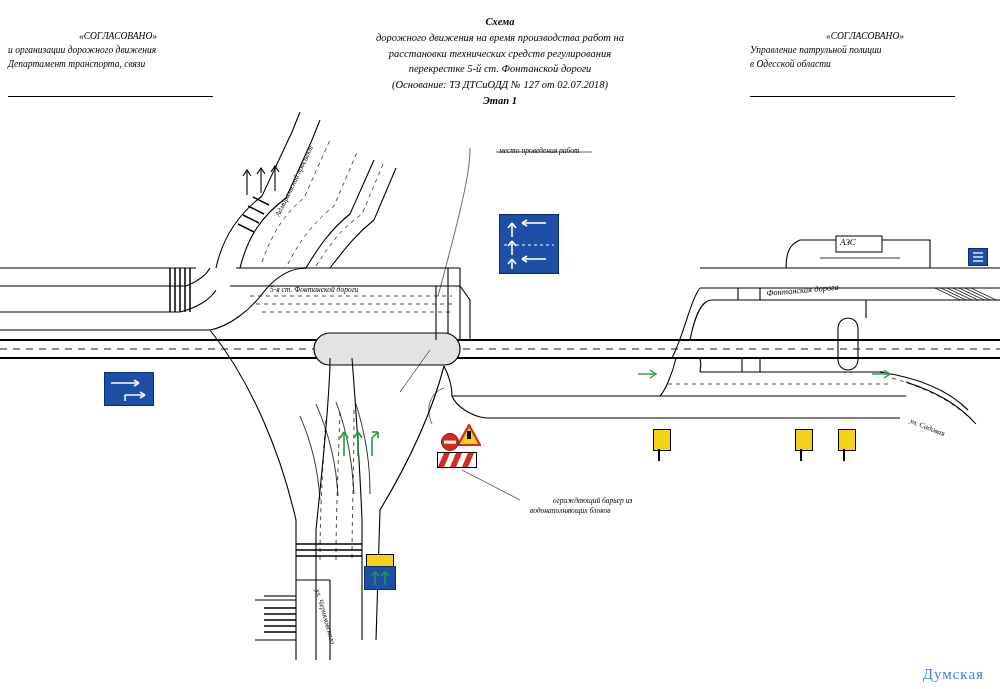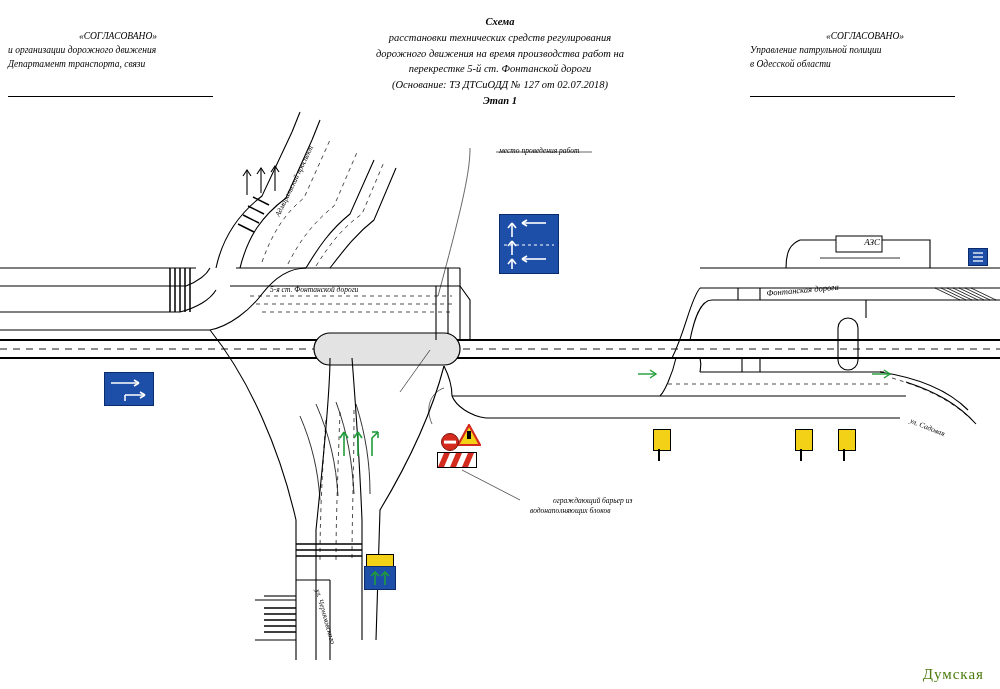--- a/index.html
+++ b/index.html
@@ -51,21 +51,21 @@
   .sign-blue{
     background:#1d4fa8;border:1px solid #0a2c6b;
   }
   .sign-yellow{
     background:#f3d117;border:1px solid #000;
   }
 
   
   .wm{
     position:absolute;right:16px;bottom:6px;
-    font-size:15px;color:#4d7c0f;font-family:"Liberation Serif",serif;
+    font-size:15px;color:#3b82f6;font-family:"Liberation Serif",serif;
     letter-spacing:1px;
   }
   svg{position:absolute;left:0;top:0;}
 </style>
 </head>
 <body>
 
 <div id="root">
 
   <svg width="1000" height="689" viewBox="0 0 1000 689">
@@ -259,43 +259,43 @@
 
   <div class="approve right">
     <div class="line ttl" style="text-align:center;">«СОГЛАСОВАНО»</div>
     <div class="line">Управление патрульной полиции</div>
     <div class="line">в Одесской области</div>
   </div>
   <div class="rule right"></div>
 
   <div class="title">
     <div class="bold">Схема</div>
+    <div>дорожного движения на время производства работ  на</div>
     <div>расстановки технических средств регулирования</div>
-    <div>дорожного движения на время производства работ  на</div>
     <div>перекрестке 5-й ст. Фонтанской дороги</div>
     <div>(Основание: ТЗ ДТСиОДД № 127 от 02.07.2018)</div>
     <div class="bold">Этап 1</div>
   </div>
 
   <div class="lbl" style="left:499px;top:146px;">место проведения работ</div>
 
   <div class="lbl" style="left:553px;top:496px;">ограждающий барьер из</div>
   <div class="lbl" style="left:530px;top:506px;">водонаполняющих блоков</div>
 
   <div class="lbl" style="left:273px;top:214px;transform:rotate(-64deg);transform-origin:left top;">Адмиральский проспект</div>
 
   <div class="lbl" style="left:270px;top:285px;text-align:right;">5-я ст. Фонтанской дороги</div>
 
   <div class="lbl" style="left:766px;top:288px;transform:rotate(-5deg);transform-origin:left top;font-size:8.5px;">Фонтанская дорога</div>
 
   <div class="lbl" style="left:912px;top:416px;transform:rotate(22deg);transform-origin:left top;">ул. Садовая</div>
 
   <div class="lbl" style="left:322px;top:588px;transform:rotate(74deg);transform-origin:left top;">ул. Черняховского</div>
 
-  <div style="position:absolute;left:840px;top:237px;width:40px;text-align:right;font-size:9px;font-style:italic;">АЗС</div>
+  <div style="position:absolute;left:840px;top:237px;width:40px;text-align:left;font-size:9px;font-style:italic;">АЗС</div>
 
   <div class="sign sign-blue" style="left:499px;top:214px;width:58px;height:58px;">
     <svg width="58" height="58" viewBox="0 0 58 58">
       <g stroke="#ffffff" stroke-width="1.6" fill="none">
         <path d="M12,8 L12,22"></path>
           <path d="M12,8 L8,13"></path>
           <path d="M12,8 L16,13"></path>
         <path d="M22,8 L46,8"></path>
           <path d="M22,8 L27,5"></path>
           <path d="M22,8 L27,11"></path>

